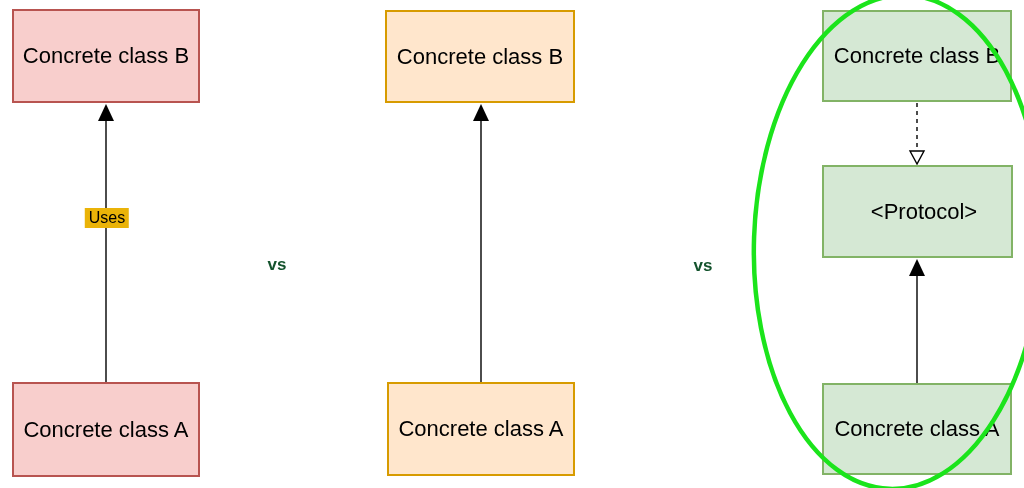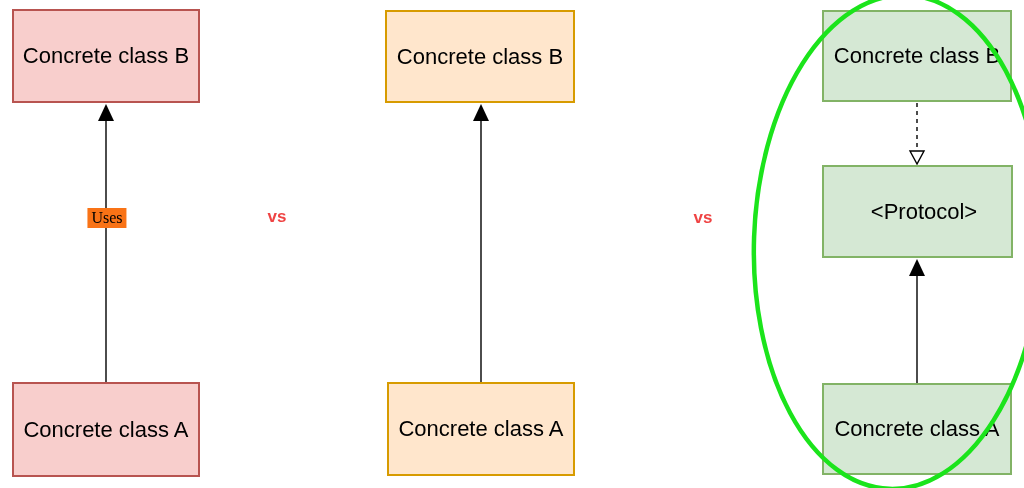--- a/index.html
+++ b/index.html
@@ -45,36 +45,36 @@
   .b1b { left: 12px;  top: 382px; width: 188px; height: 95px; }
   .b2t { left: 385px; top: 10px;  width: 190px; height: 93px; }
   .b2b { left: 387px; top: 382px; width: 188px; height: 94px; }
   .b3t { left: 822px; top: 10px;  width: 190px; height: 92px; }
   .b3m { left: 822px; top: 165px; width: 191px; height: 93px; padding-left: 13px; }
   .b3b { left: 822px; top: 383px; width: 190px; height: 92px; }
 
   .edge-label {
     position: absolute;
     transform: translate(-50%, -50%);
-    background: #f97316;
+    background: #eab308;
     padding: 1px 4px;
     font-size: 16px;
     color: #000000;
     white-space: nowrap;
-    font-family: Liberation Serif, serif;
   }
   .lbl-uses { left: 107px; top: 218px; }
   .lbl-di   { left: 487px; top: 211px; }
 
   .vs {
     position: absolute;
     transform: translate(-50%, -50%);
     font-size: 17px;
     font-weight: bold;
-    color: #ef4444;
+    color: #14532d;
+    margin-top: 48px;
   }
   .vs1 { left: 277px; top: 217px; }
   .vs2 { left: 703px; top: 218px; }
 </style>
 </head>
 <body>
 
 <div class="canvas">
 
   <svg class="layer" viewBox="0 0 1024 488" xmlns="http://www.w3.org/2000/svg">

